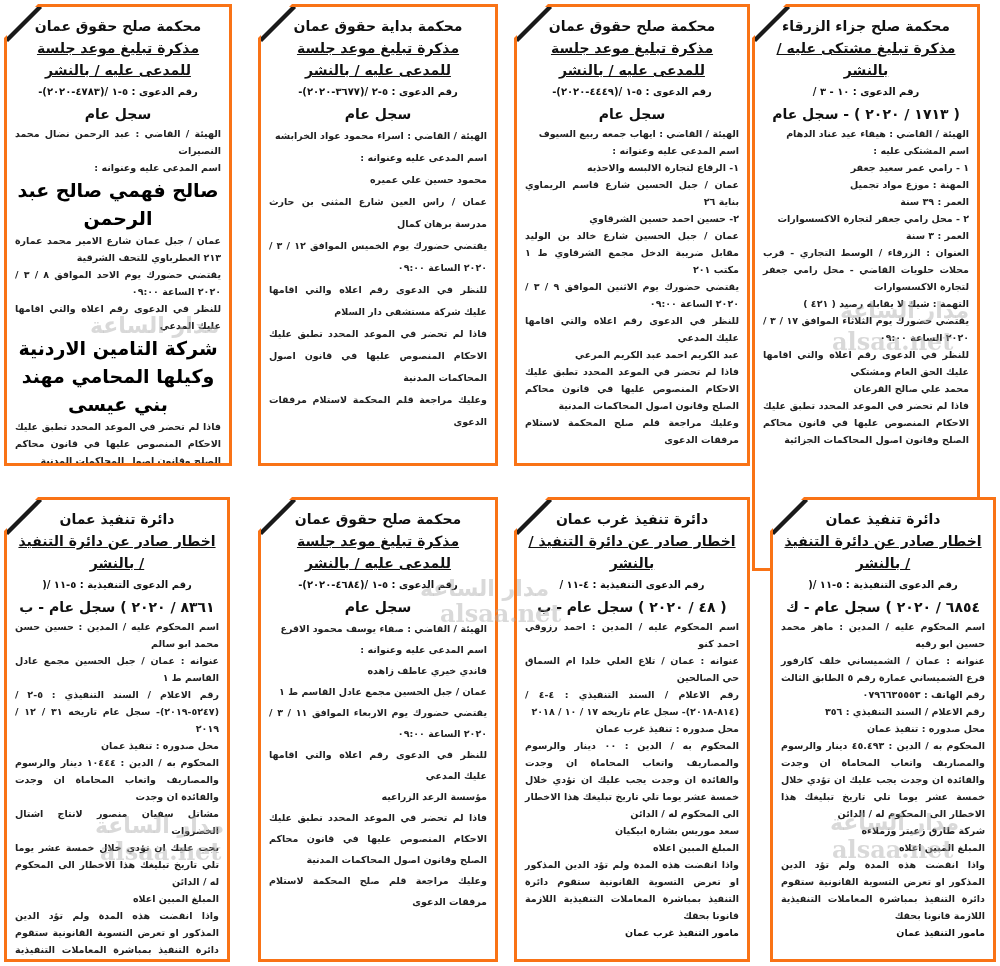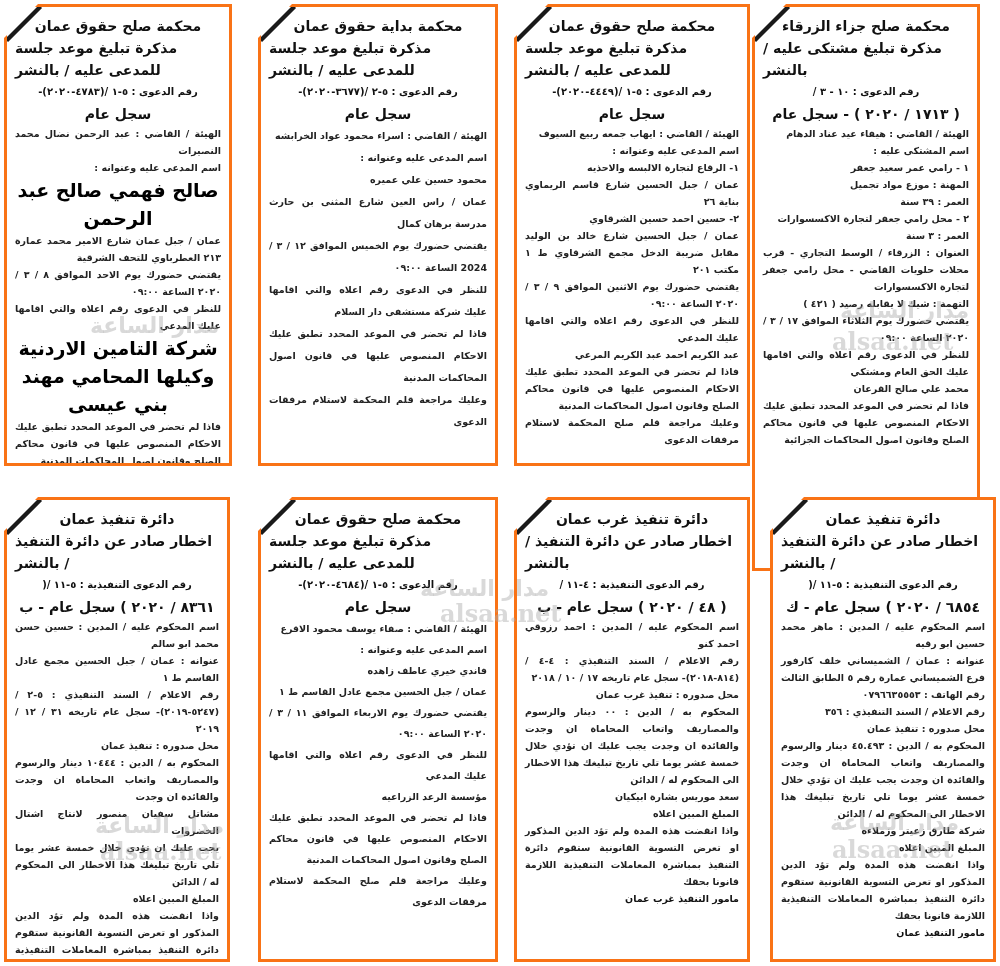--- a/index.html
+++ b/index.html
@@ -26,21 +26,21 @@
       transform: translate(0px, 36px) rotate(-45deg);
     }
     .corner {
       position: absolute; left: 0; top: 0; width: 36px; height: 36px;
       pointer-events: none;
     }
     .court {
       font-weight: bold; text-align: center; font-size: 14px; line-height: 22px;
     }
     .subject {
-      font-weight: bold; text-align: left; font-size: 14px; line-height: 22px;
+      font-weight: bold; text-align: center; font-size: 14px; line-height: 22px; text-decoration: underline;
     }
     .caseno {
       font-weight: bold; text-align: center; font-size: 10px; line-height: 22px;
     }
     .registry {
       font-weight: bold; text-align: center; font-size: 14px; line-height: 22px;
     }
     .line {
       font-size: 9.5px; line-height: 17px; font-weight: bold; color: #222;
       text-align: justify;
@@ -110,21 +110,21 @@
         <line x1="0" y1="34" x2="34" y2="0" stroke="#1a1a1a" stroke-width="3"></line>
       </svg>
     <div class="court">محكمة بداية حقوق عمان</div>
     <div class="subject">مذكرة تبليغ موعد جلسة للمدعى عليه / بالنشر</div>
     <div class="caseno">رقم الدعوى : ٥-٢ /(٣٦٧٧-٢٠٢٠)-</div>
     <div class="registry">سجل عام</div>
     <div class="line" style="line-height:22px;">الهيئة / القاضي : اسراء محمود عواد الخرابشه</div>
     <div class="line" style="line-height:22px;">اسم المدعى عليه وعنوانه :</div>
     <div class="line" style="line-height:22px;">محمود حسين علي عميره</div>
     <div class="line" style="line-height:22px;">عمان / راس العين شارع المثنى بن حارث مدرسة برهان كمال</div>
-    <div class="line" style="line-height:22px;">يقتضي حضورك يوم الخميس الموافق ١٢ / ٣ / 2024 الساعة ٠٩:٠٠</div>
+    <div class="line" style="line-height:22px;">يقتضي حضورك يوم الخميس الموافق ١٢ / ٣ / ٢٠٢٠ الساعة ٠٩:٠٠</div>
     <div class="line" style="line-height:22px;">للنظر في الدعوى رقم اعلاه والتي اقامها عليك شركة مستشفى دار السلام</div>
     <div class="line" style="line-height:22px;">فاذا لم تحضر في الموعد المحدد تطبق عليك الاحكام المنصوص عليها في قانون اصول المحاكمات المدنية</div>
     <div class="line" style="line-height:22px;">وعليك مراجعة قلم المحكمة لاستلام مرفقات الدعوى</div>
   </div>
 
   <div class="notice" style="left:4px; top:4px; width:228px; height:462px;">
     <svg class="corner" viewBox="0 0 36 36">
         <line x1="0" y1="34" x2="34" y2="0" stroke="#1a1a1a" stroke-width="3"></line>
       </svg>
     <div class="court">محكمة صلح حقوق عمان</div>
@@ -164,20 +164,21 @@
 
   <div class="notice" style="left:514px; top:497px; width:236px; height:465px;">
     <svg class="corner" viewBox="0 0 36 36">
         <line x1="0" y1="34" x2="34" y2="0" stroke="#1a1a1a" stroke-width="3"></line>
       </svg>
     <div class="court">دائرة تنفيذ غرب عمان</div>
     <div class="subject">اخطار صادر عن دائرة التنفيذ / بالنشر</div>
     <div class="caseno">رقم الدعوى التنفيذية : ٤-١١ /</div>
     <div class="registry">( ٤٨ / ٢٠٢٠ ) سجل عام - ب</div>
     <div class="line">اسم المحكوم عليه / المدين : احمد رزوقي احمد كنو</div>
+    <div class="line">عنوانه : عمان / تلاع العلي خلدا ام السماق حي الصالحين</div>
     <div class="line">رقم الاعلام / السند التنفيذي : ٤-٤ / (٨١٤-٢٠١٨)- سجل عام تاريخه ١٧ / ١٠ / ٢٠١٨</div>
     <div class="line">محل صدوره : تنفيذ غرب عمان</div>
     <div class="line">المحكوم به / الدين : ٠٠ دينار والرسوم والمصاريف واتعاب المحاماة ان وجدت والفائدة ان وجدت يجب عليك ان تؤدي خلال خمسة عشر يوما تلي تاريخ تبليغك هذا الاخطار الى المحكوم له / الدائن</div>
     <div class="line">سعد موريس بشارة ابيكيان</div>
     <div class="line">المبلغ المبين اعلاه</div>
     <div class="line">واذا انقضت هذه المدة ولم تؤد الدين المذكور او تعرض التسوية القانونية ستقوم دائرة التنفيذ بمباشرة المعاملات التنفيذية اللازمة قانونا بحقك</div>
     <div class="signature">مامور التنفيذ غرب عمان</div>
   </div>
 
   <div class="notice" style="left:258px; top:497px; width:240px; height:465px;">

